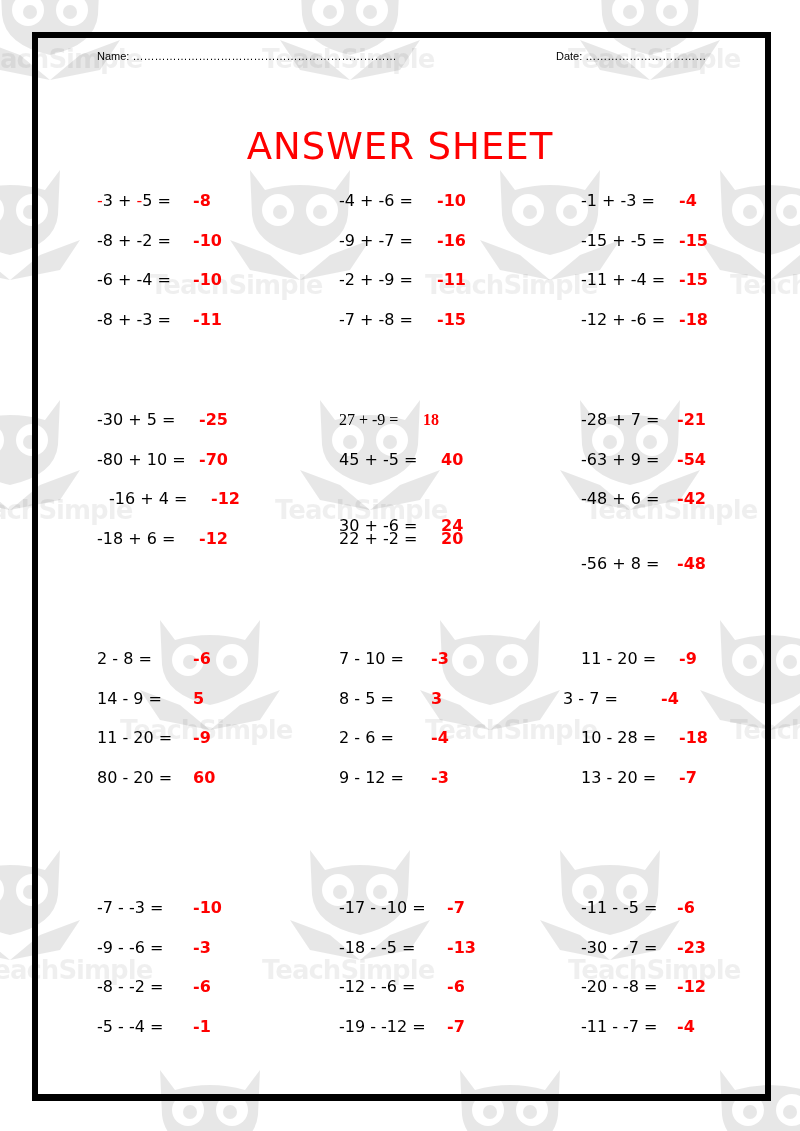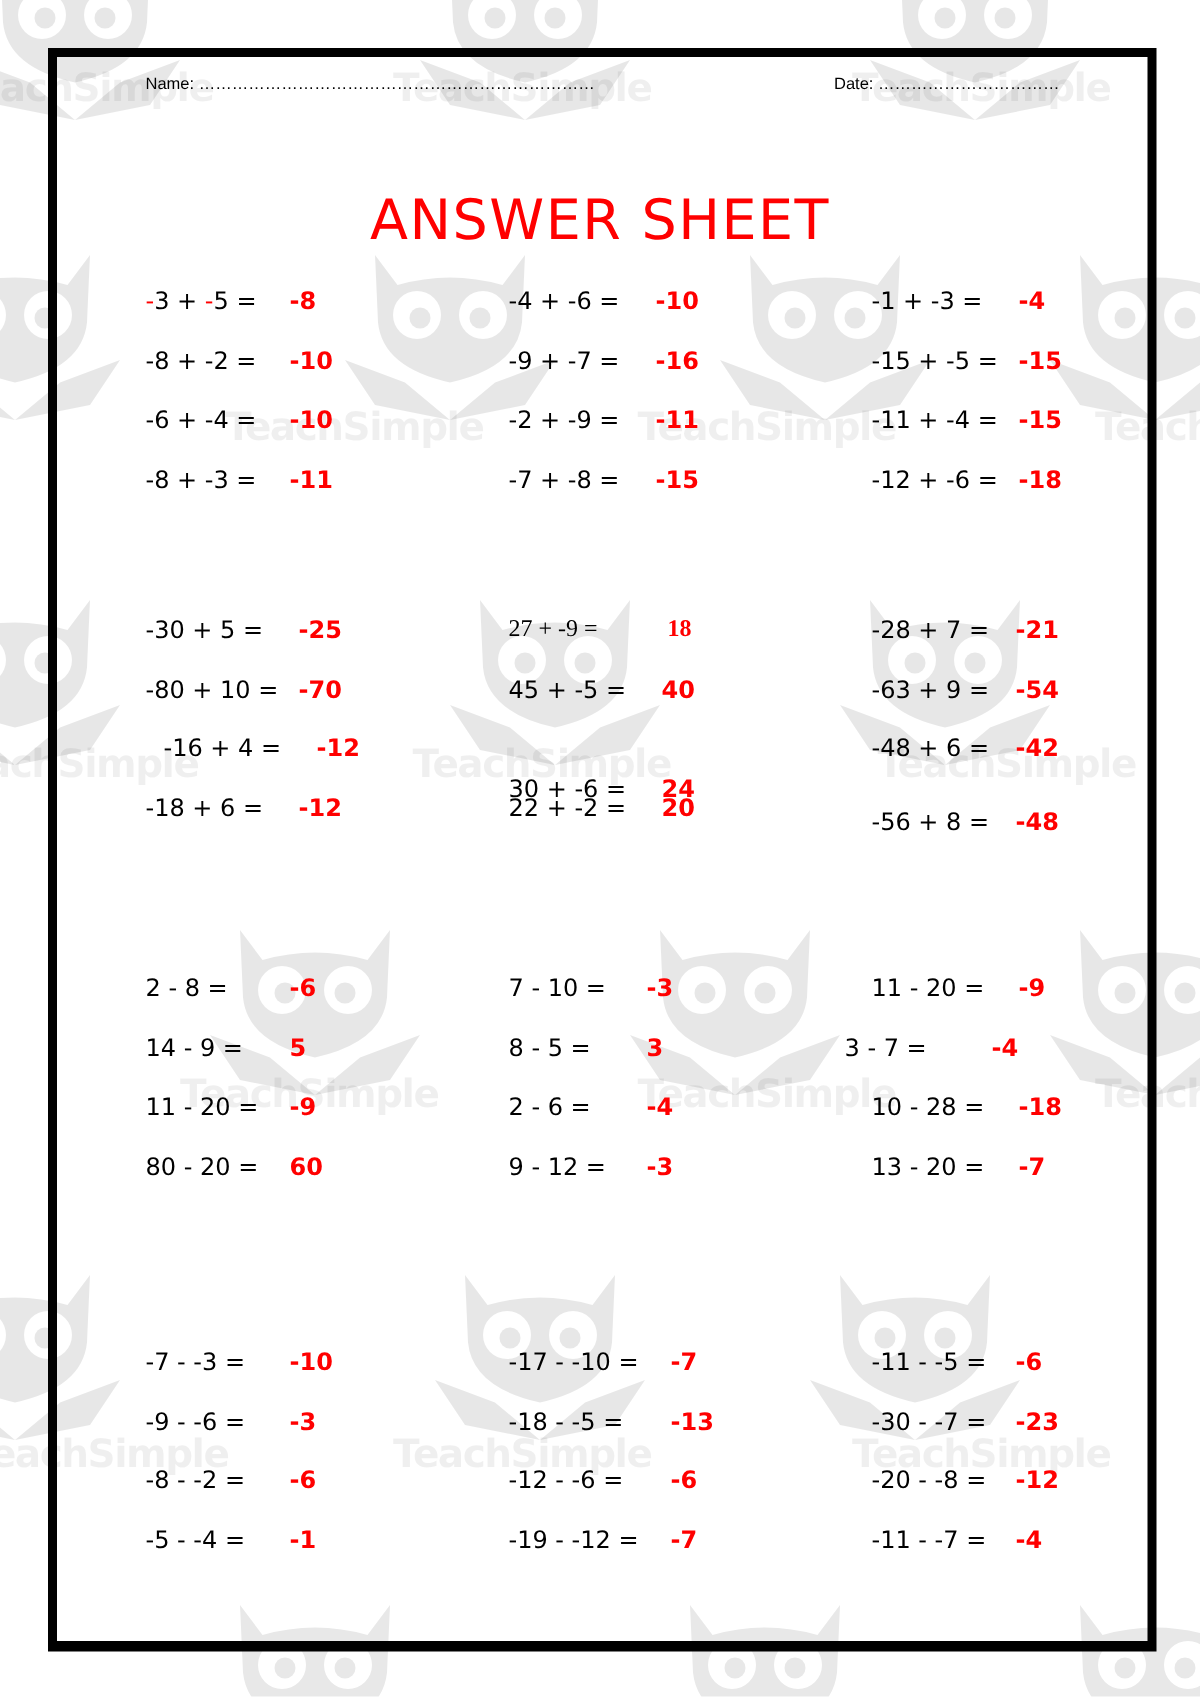--- a/index.html
+++ b/index.html
@@ -276,28 +276,28 @@
     <div class="problem" style="left: 339px; top: 270.4px;"><span class="q">-2 + -9 =</span><span class="a" style="left: 98px;">-11</span></div>
     <div class="problem" style="left: 339px; top: 310.1px;"><span class="q">-7 + -8 =</span><span class="a" style="left: 98px;">-15</span></div>
     <div class="problem" style="left: 581px; top: 191px;"><span class="q">-1 + -3 =</span><span class="a" style="left: 98px;">-4</span></div>
     <div class="problem" style="left: 581px; top: 230.7px;"><span class="q">-15 + -5 =</span><span class="a" style="left: 98px;">-15</span></div>
     <div class="problem" style="left: 581px; top: 270.4px;"><span class="q">-11 + -4 =</span><span class="a" style="left: 98px;">-15</span></div>
     <div class="problem" style="left: 581px; top: 310.1px;"><span class="q">-12 + -6 =</span><span class="a" style="left: 98px;">-18</span></div>
     <div class="problem" style="left: 97px; top: 410px;"><span class="q">-30 + 5 =</span><span class="a" style="left: 102px;">-25</span></div>
     <div class="problem" style="left: 97px; top: 449.7px;"><span class="q">-80 + 10 =</span><span class="a" style="left: 102px;">-70</span></div>
     <div class="problem" style="left: 97px; top: 489.4px; margin-left: 12px;"><span class="q">-16 + 4 =</span><span class="a" style="left: 102px;">-12</span></div>
     <div class="problem" style="left: 97px; top: 529.1px;"><span class="q">-18 + 6 =</span><span class="a" style="left: 102px;">-12</span></div>
-    <div class="problem" style="left: 339px; top: 410px; font-family: Liberation Serif, serif;"><span class="q">27 + -9 =</span><span class="a" style="left: 106px;">18</span></div>
+    <div class="problem" style="left: 339px; top: 410px; font-family: Liberation Serif, serif;"><span class="q">27 + -9 =</span><span class="a" style="left: 84px;">18</span></div>
     <div class="problem" style="left: 339px; top: 449.7px;"><span class="q">45 + -5 =</span><span class="a" style="left: 102px;">40</span></div>
     <div class="problem" style="left: 339px; top: 516px;"><span class="q">30 + -6 =</span><span class="a" style="left: 102px;">24</span></div>
     <div class="problem" style="left: 339px; top: 529.1px;"><span class="q">22 + -2 =</span><span class="a" style="left: 102px;">20</span></div>
     <div class="problem" style="left: 581px; top: 410px;"><span class="q">-28 + 7 =</span><span class="a" style="left: 96px;">-21</span></div>
     <div class="problem" style="left: 581px; top: 449.7px;"><span class="q">-63 + 9 =</span><span class="a" style="left: 96px;">-54</span></div>
     <div class="problem" style="left: 581px; top: 489.4px;"><span class="q">-48 + 6 =</span><span class="a" style="left: 96px;">-42</span></div>
-    <div class="problem" style="left: 581px; top: 538px; text-align: center;"><span class="q">-56 + 8 =</span><span class="a" style="left: 96px;">-48</span></div>
+    <div class="problem" style="left: 581px; top: 554px; text-align: center;"><span class="q">-56 + 8 =</span><span class="a" style="left: 96px;">-48</span></div>
     <div class="problem" style="left: 97px; top: 649px;"><span class="q">2 - 8 =</span><span class="a" style="left: 96px;">-6</span></div>
     <div class="problem" style="left: 97px; top: 688.7px;"><span class="q">14 - 9 =</span><span class="a" style="left: 96px;">5</span></div>
     <div class="problem" style="left: 97px; top: 728.4px;"><span class="q">11 - 20 =</span><span class="a" style="left: 96px;">-9</span></div>
     <div class="problem" style="left: 97px; top: 768.1px;"><span class="q">80 - 20 =</span><span class="a" style="left: 96px;">60</span></div>
     <div class="problem" style="left: 339px; top: 649px;"><span class="q">7 - 10 =</span><span class="a" style="left: 92px;">-3</span></div>
     <div class="problem" style="left: 339px; top: 688.7px;"><span class="q">8 - 5 =</span><span class="a" style="left: 92px;">3</span></div>
     <div class="problem" style="left: 339px; top: 728.4px;"><span class="q">2 - 6 =</span><span class="a" style="left: 92px;">-4</span></div>
     <div class="problem" style="left: 339px; top: 768.1px;"><span class="q">9 - 12 =</span><span class="a" style="left: 92px;">-3</span></div>
     <div class="problem" style="left: 581px; top: 649px;"><span class="q">11 - 20 =</span><span class="a" style="left: 98px;">-9</span></div>
     <div class="problem" style="left: 563px; top: 688.7px;"><span class="q">3 - 7 =</span><span class="a" style="left: 98px;">-4</span></div>

